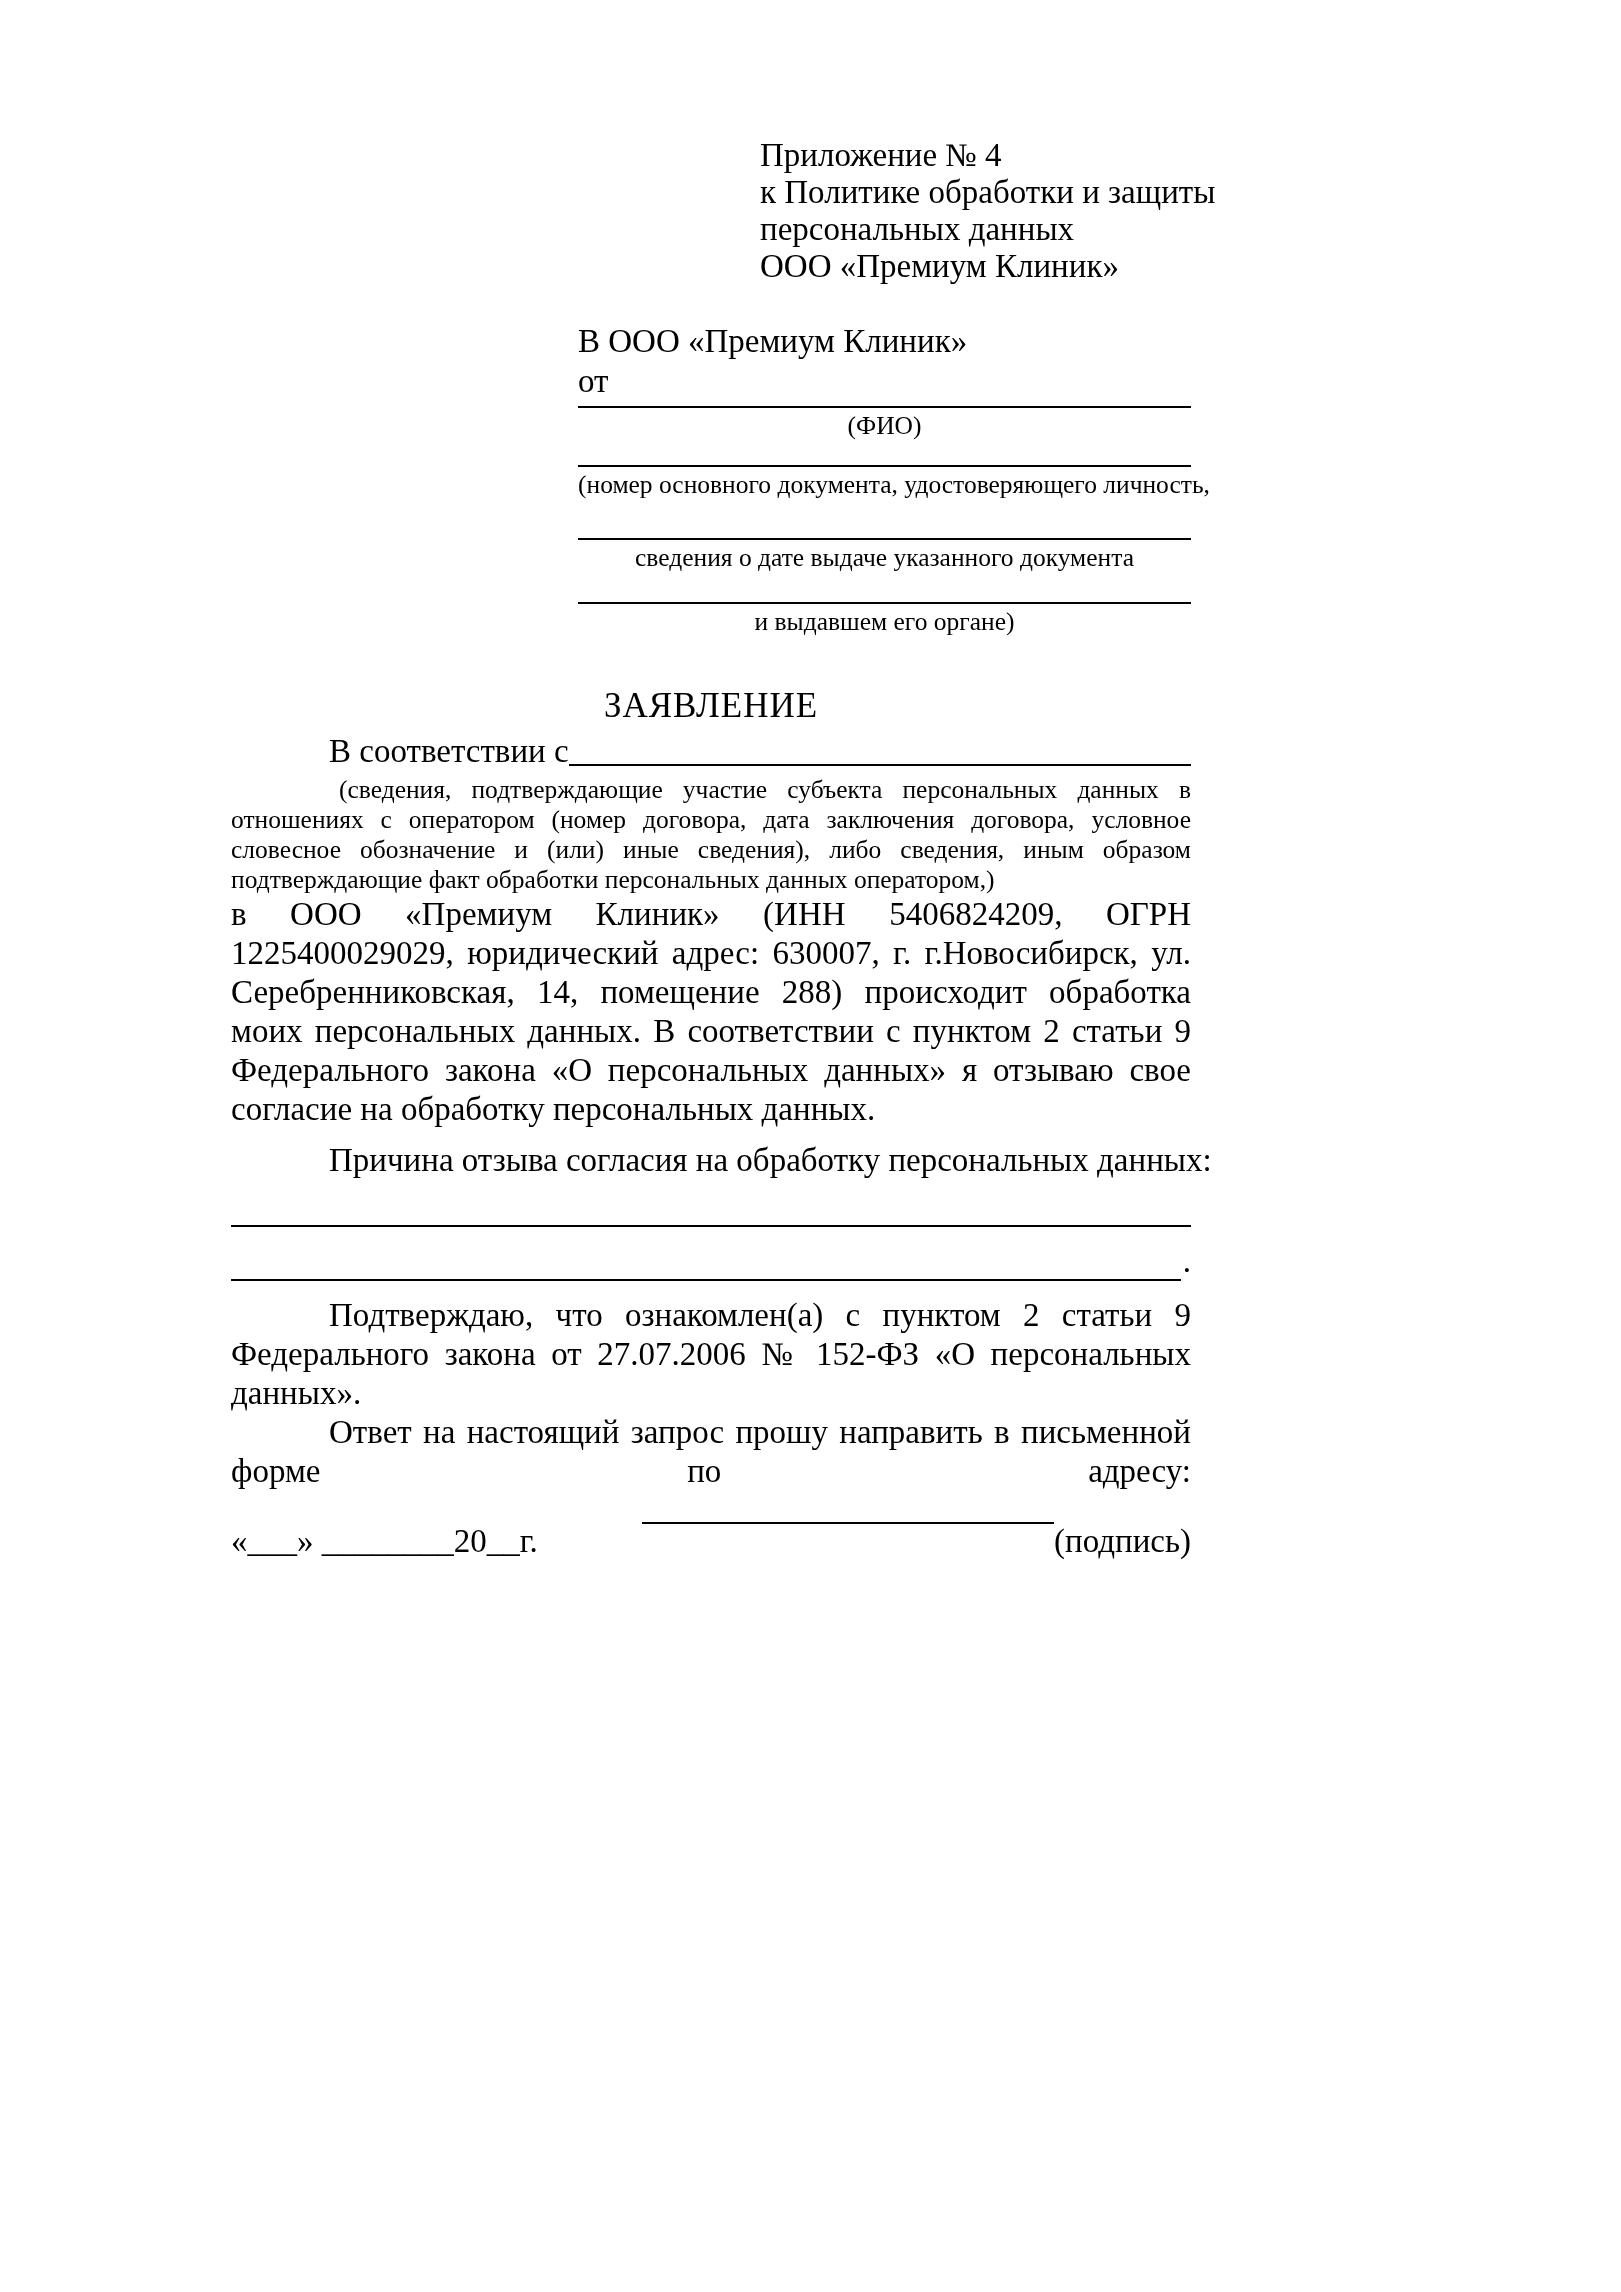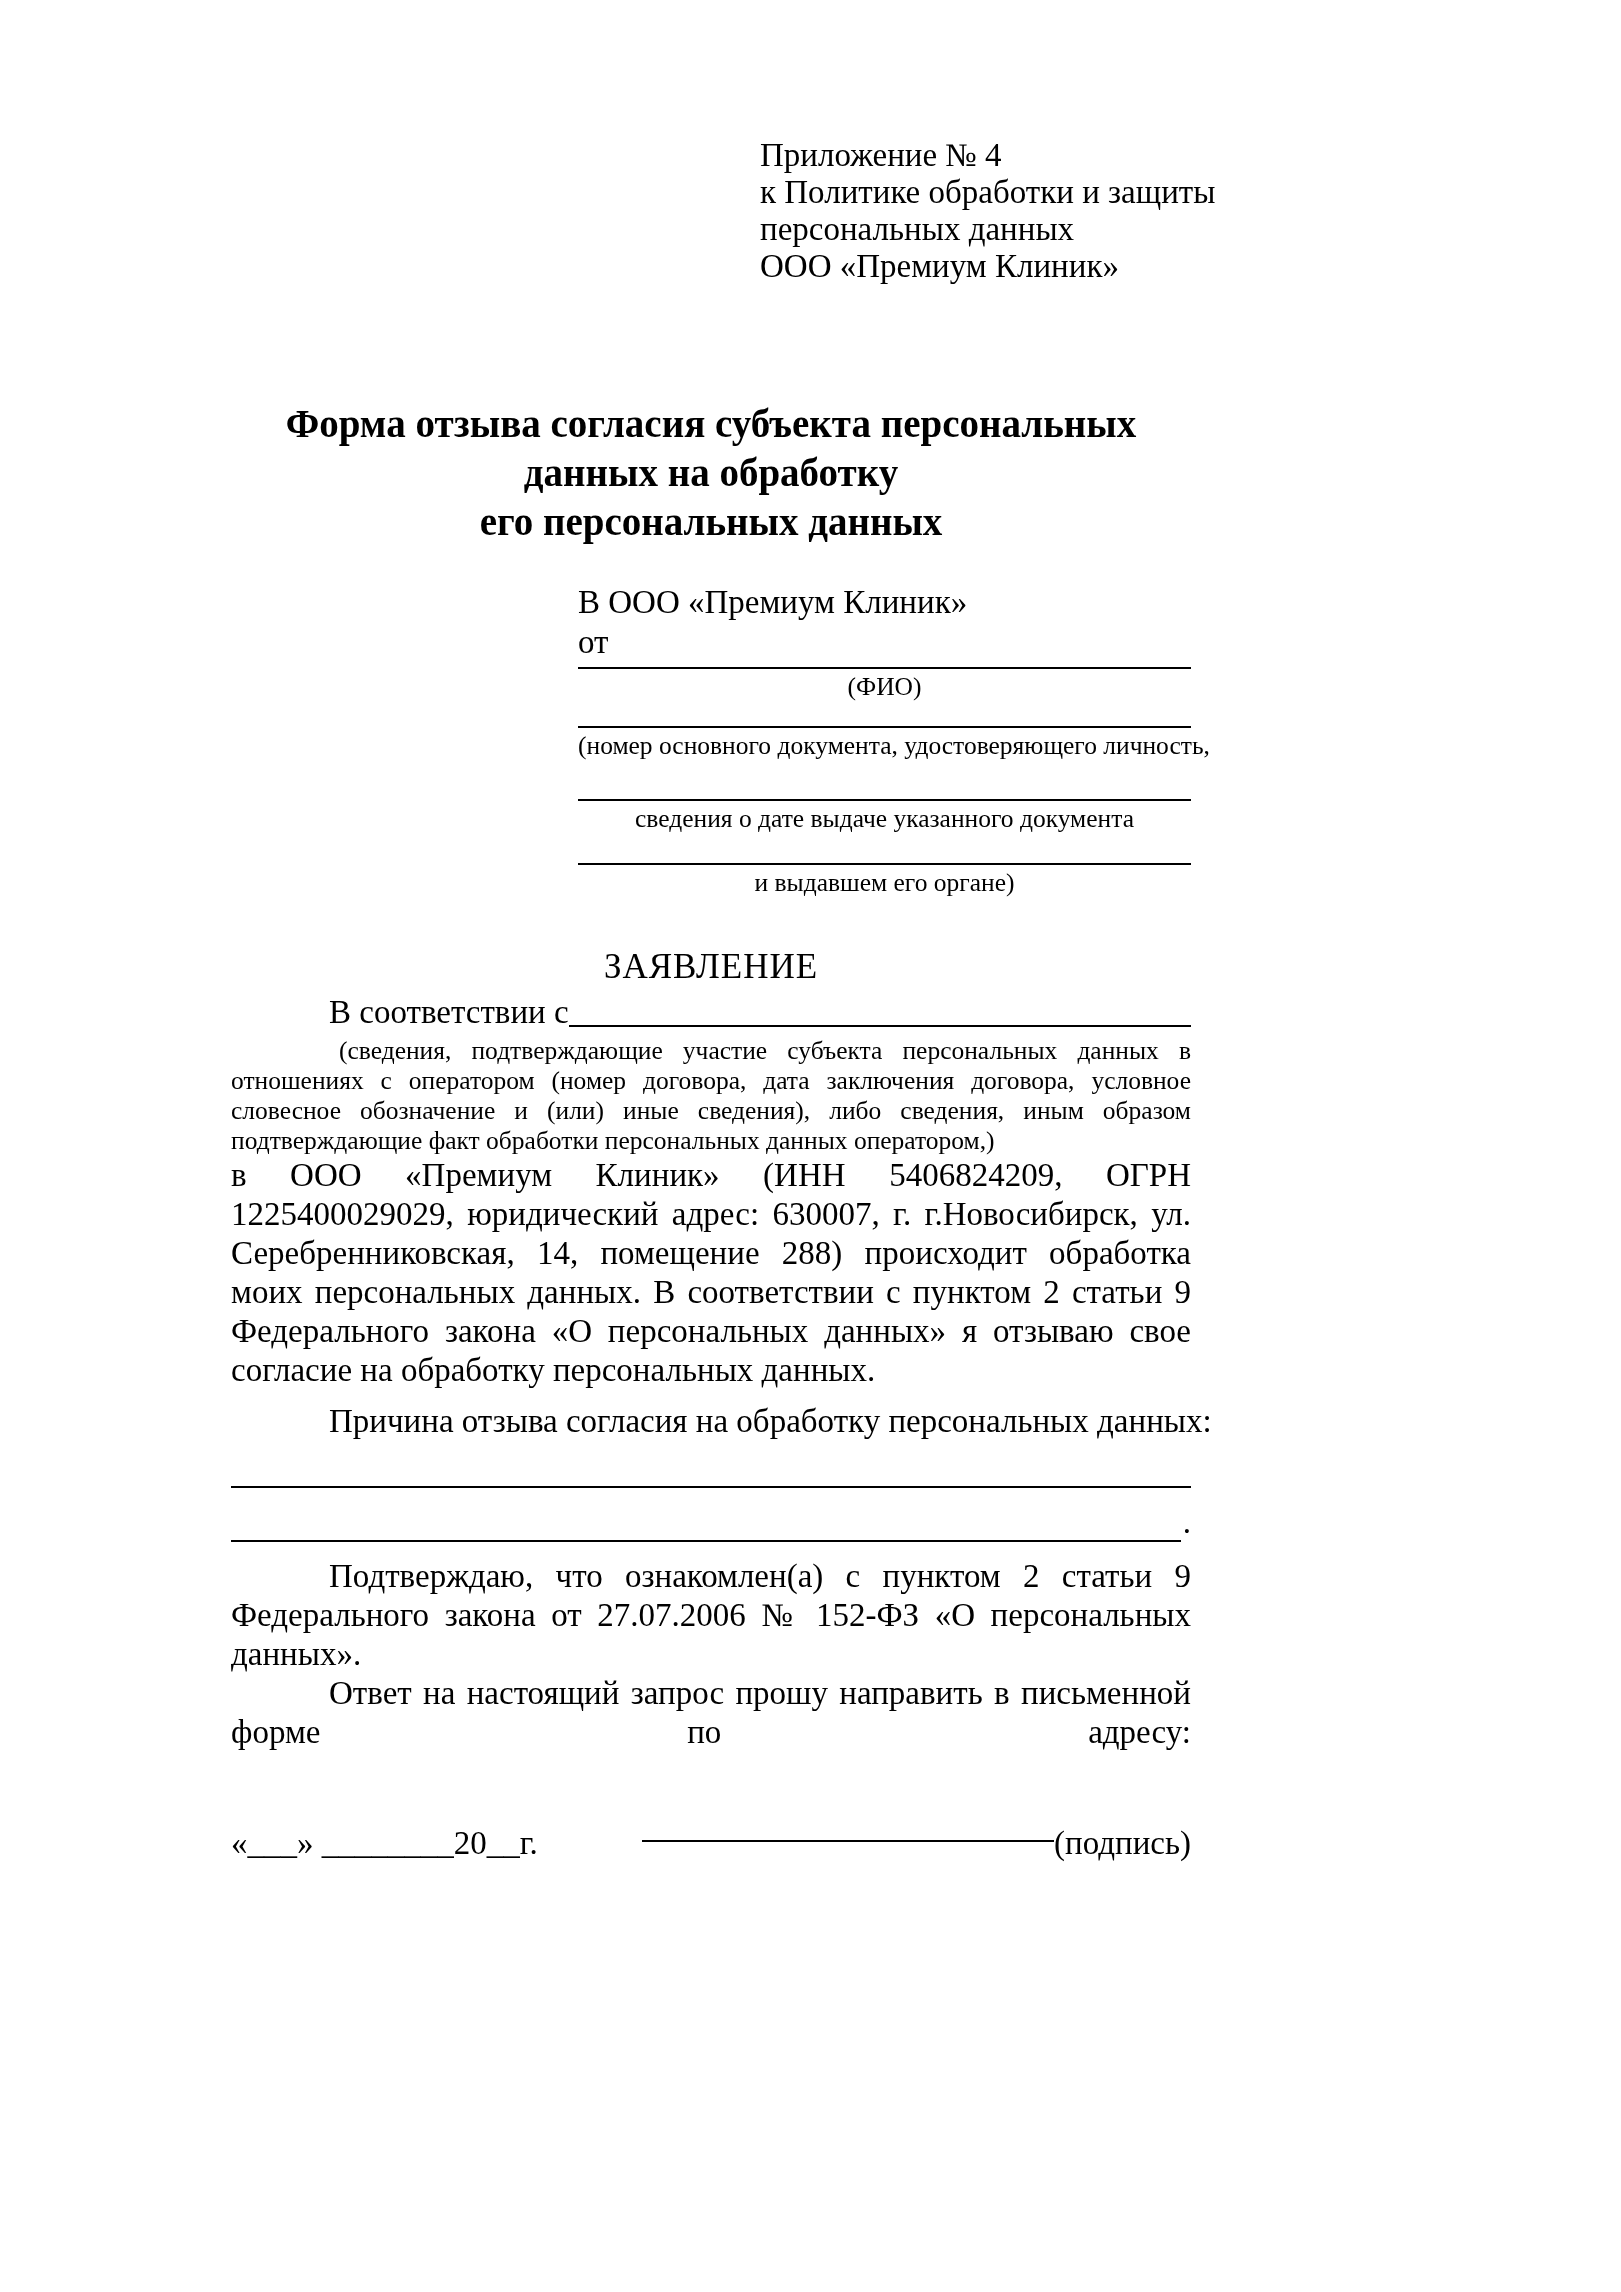--- a/index.html
+++ b/index.html
@@ -56,39 +56,35 @@
   .dot { padding-left:2px; }
 
   .confirm { text-indent:98px; text-align:justify; margin-top:15px; }
   .reply { text-indent:98px; text-align:justify; text-align-last:justify; margin:0; }
 
   .addr-row { display:flex; align-items:flex-end; }
   .addr-line { width:543px; border-bottom:2.9px solid #000; margin-bottom:4.9px; }
   .reply-suffix { white-space:nowrap; }
 
   .sign-row { display:flex; justify-content:space-between; align-items:flex-end; margin-top:31px; }
-  .sig-wrap { display:flex; align-items:center;margin-top:41px; }
+  .sig-wrap { display:flex; align-items:flex-start; }
   .sig-line { width:412px; border-bottom:2.9px solid #000; margin-bottom:4.9px; }
 </style>
 </head>
 <body>
 
 <div class="page">
 
   <div class="appendix">
     <div>Приложение № 4</div>
     <div>к Политике обработки и защиты</div>
     <div>персональных данных</div>
     <div>ООО «Премиум Клиник»</div>
   </div>
 
-  <div class="doc-title">
-    <div>Форма отзыва согласия субъекта персональных данных на обработку</div>
-    <div>его персональных данных</div>
-  </div>
 
   <div class="addressee">
     <div class="addr-to">В ООО «Премиум Клиник»</div>
     <div class="addr-from">от</div>
     <div class="u-field f1"></div>
     <div class="caption">(ФИО)</div>
     <div class="u-field f2"></div>
     <div class="caption">(номер основного документа, удостоверяющего личность,</div>
     <div class="u-field f3"></div>
     <div class="caption">сведения о дате выдаче указанного документа</div>

